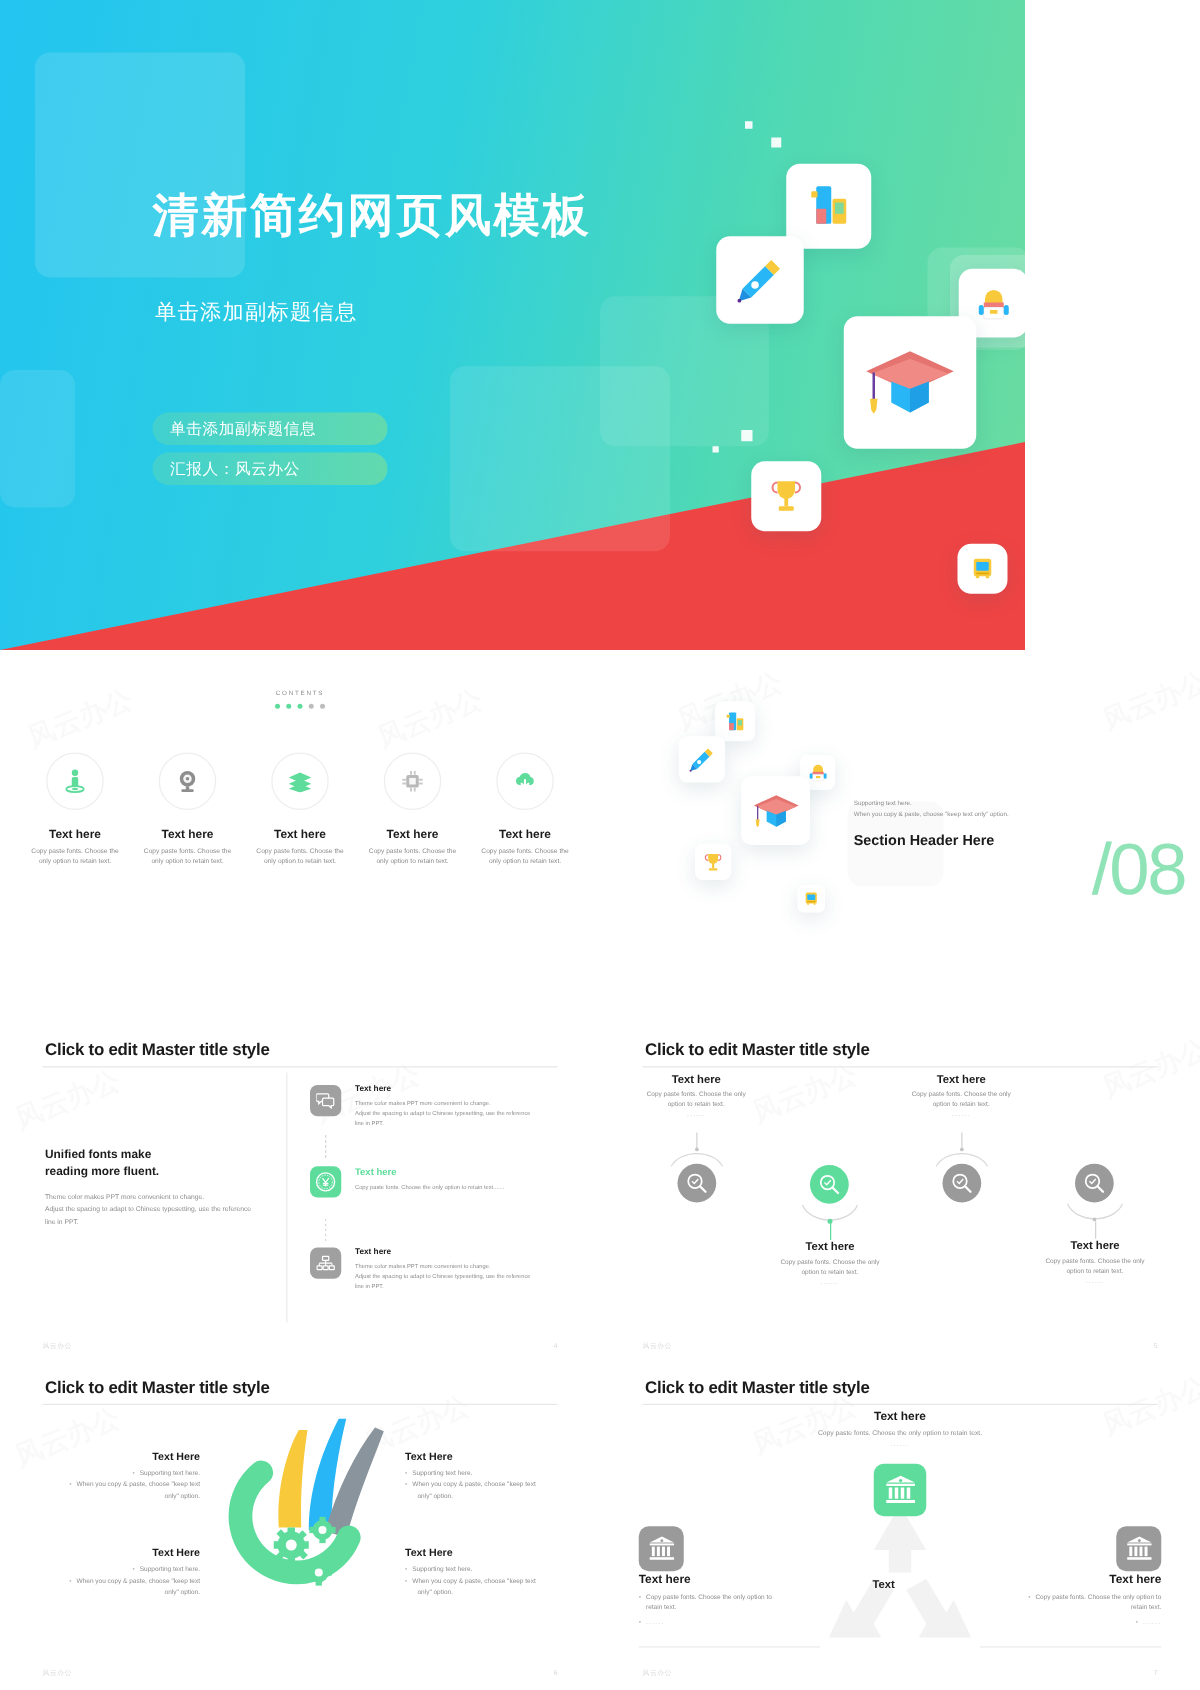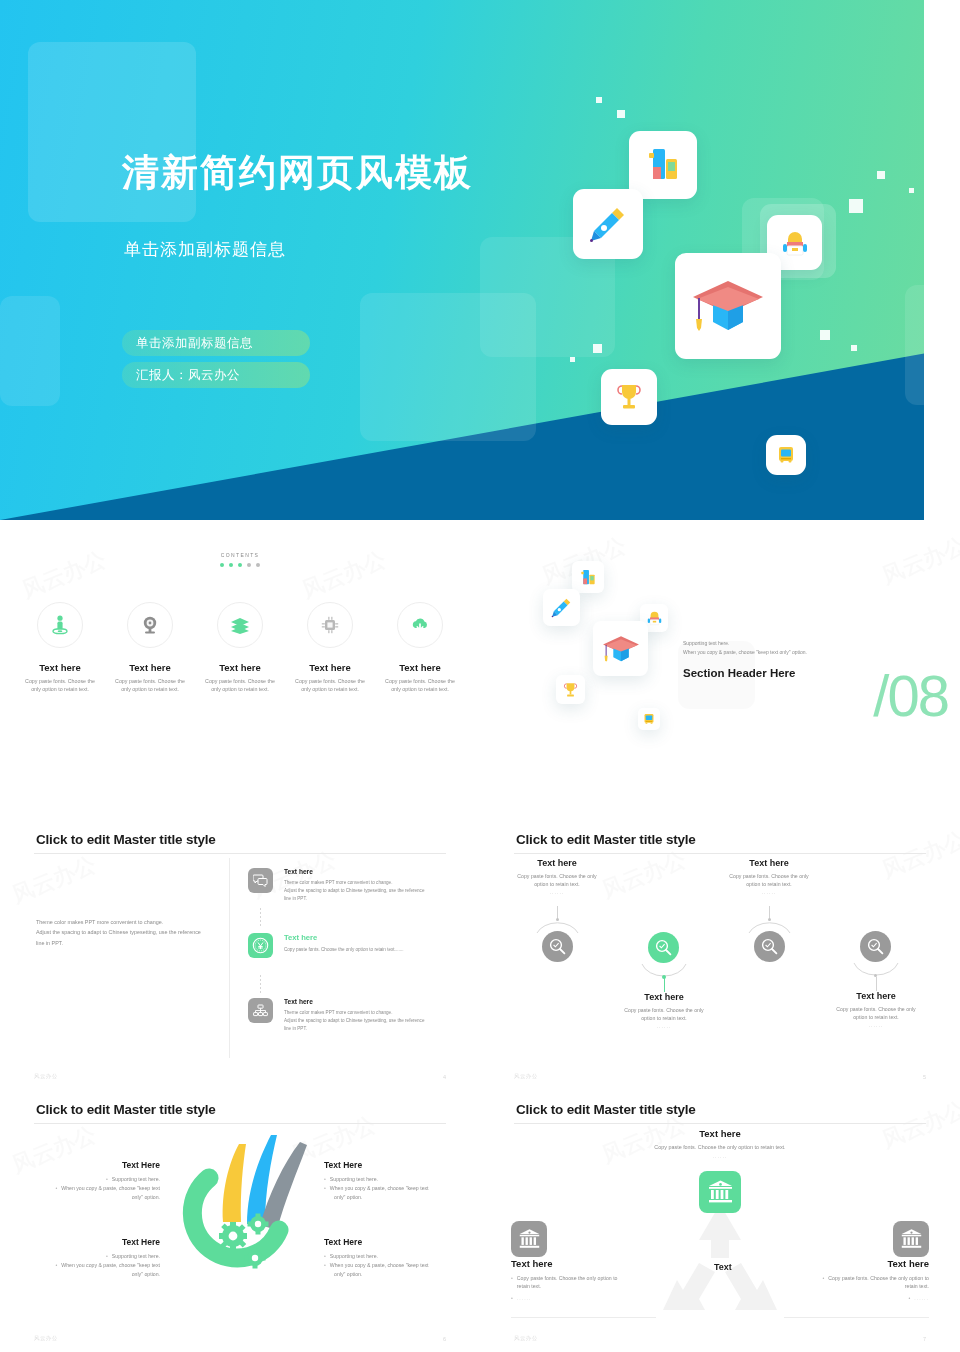--- a/index.html
+++ b/index.html
@@ -7,22 +7,22 @@
     width: 960px; height: 1352px;
     background: #ffffff;
     font-family: "Liberation Sans", sans-serif;
     overflow: hidden;
     position: relative;
   }
 
   
   .hero {
     position: relative;
-    width: 924px; height: 520px;
-    background: #0369a1;
+    width: 820px; height: 520px;
+    background: #ef4444;
     overflow: hidden;
   }
   .hero-grad {
     position: absolute; inset: 0;
     background: linear-gradient(100deg, #23c4f0 0%, #2fd0dd 42%, #4fd9b4 70%, #6cdc9f 100%);
     clip-path: polygon(0 0, 100% 0, 100% 68%, 0 100%);
   }
   .hero-soft-sq {
     position: absolute;
     background: rgba(255,255,255,0.13);
@@ -453,20 +453,24 @@
 
 <div class="slide" style="left:0;top:820px;">
   <div class="wm-big" style="left:10px;top:45px;">风云办公</div>
   <div class="wm-big" style="left:250px;top:40px;">风云办公</div>
 
   <div class="slide-title">Click to edit Master title style</div>
   <div class="title-rule"></div>
   <div class="uf-div"></div>
 
   <div class="uf-left">
+    <div class="uf-h">
+      <span>Unified fonts make</span><br>
+      <span>reading more fluent.</span>
+    </div>
     <div class="uf-p">
       <span>Theme color makes PPT more convenient to change.</span><br>
       <span>Adjust the spacing to adapt to Chinese typesetting, use the reference</span><br>
       <span>line in PPT.</span>
     </div>
   </div>
 
   <div class="uf-item" style="top:48px;">
     <div class="uf-ic">
       <svg width="15" height="13" viewBox="0 0 15 13">
@@ -810,17 +814,17 @@
         <span style="color:#bbb">•</span>
         <span><span>Copy paste fonts. Choose the only option to</span><br><span>retain text.</span></span>
       </div>
     <div class="rc-sli" style="justify-content:flex-end;margin-top:3px;">
         <span style="color:#bbb">•</span>
         <span style="color:#cdcdcd;letter-spacing:1px;">......</span>
       </div>
   </div>
   <div class="rc-rule" style="right:31px;top:227px;width:145px;"></div>
 
-  <div class="rc-center-label" style="left:218px;top:172px;margin-left:16px;">Text</div>
+  <div class="rc-center-label" style="left:218px;top:172px;">Text</div>
 
   <div class="wm-footer">风云办公</div>
   <div class="pg-num">7</div>
 </div>
 
 </body></html>

